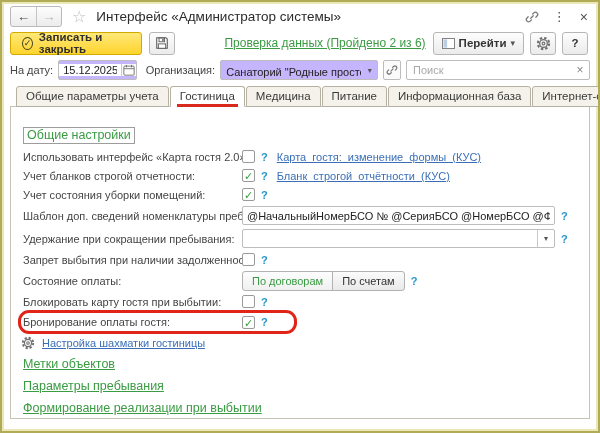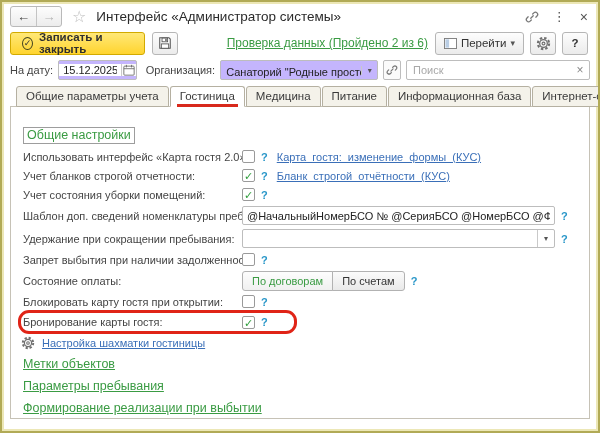--- a/index.html
+++ b/index.html
@@ -134,21 +134,21 @@
         <svg width="14" height="14" viewBox="0 0 16 16">
           <path d="M2 2h10.5L14 3.5V14H2z" fill="#fff" stroke="#555" stroke-width="1.2"></path>
           <rect x="4.6" y="2.4" width="6.4" height="4.2" fill="#fff" stroke="#555" stroke-width="1"></rect>
           <rect x="8.3" y="3.1" width="1.6" height="2.6" fill="#555"></rect>
           <rect x="3.8" y="9" width="8.4" height="5" fill="#fff" stroke="#555" stroke-width="1"></rect>
         </svg>
       </span>
     </div>
     <span class="greenlink">Проверка данных (Пройдено 2 из 6)</span>
     <div class="toolbar-right">
-      <div class="btn-plain" style="padding:0 8px;">
+      <div class="btn-plain" style="padding:0 8px;font-weight:bold;">
         <span>
           <svg width="13" height="11" viewBox="0 0 14 12">
             <rect x="0.5" y="0.5" width="13" height="11" fill="#fff" stroke="#7a7a7a"></rect>
             <rect x="1.5" y="1.5" width="4" height="9" fill="#b9cde4"></rect>
           </svg>
         </span>
         <span>Перейти</span>
         <span class="chev">▾</span>
       </div>
       <div class="btn-plain">
@@ -251,27 +251,27 @@
     <div class="frow h23">
       <span class="flabel">Состояние оплаты:</span>
       <div class="segmented">
         <div class="segbtn first sel">По договорам</div>
         <div class="segbtn last">По счетам</div>
       </div>
       <span class="qmark">?</span>
     </div>
 
     <div class="frow h19">
-      <span class="flabel">Блокировать карту гостя при открытии:</span>
+      <span class="flabel">Блокировать карту гостя при выбытии:</span>
       <span class="cb"></span>
       <span class="qmark">?</span>
     </div>
 
     <div class="frow h22">
-      <span class="flabel">Бронирование карты гостя:</span>
+      <span class="flabel">Бронирование оплаты гостя:</span>
       <span class="cb">✓</span>
       <span class="qmark">?</span>
       <div class="hl-red"></div>
     </div>
 
     <div class="frow h20 gearrow" style="margin-left:-2px;">
       <span>
         <svg width="14" height="14" viewBox="0 0 16 16" fill="none" stroke="#6f6f6f">
           <circle cx="8" cy="8" r="6" stroke-width="2.2" stroke-dasharray="2.6 2.11"></circle>
           <circle cx="8" cy="8" r="4.1" stroke-width="1.4"></circle>

